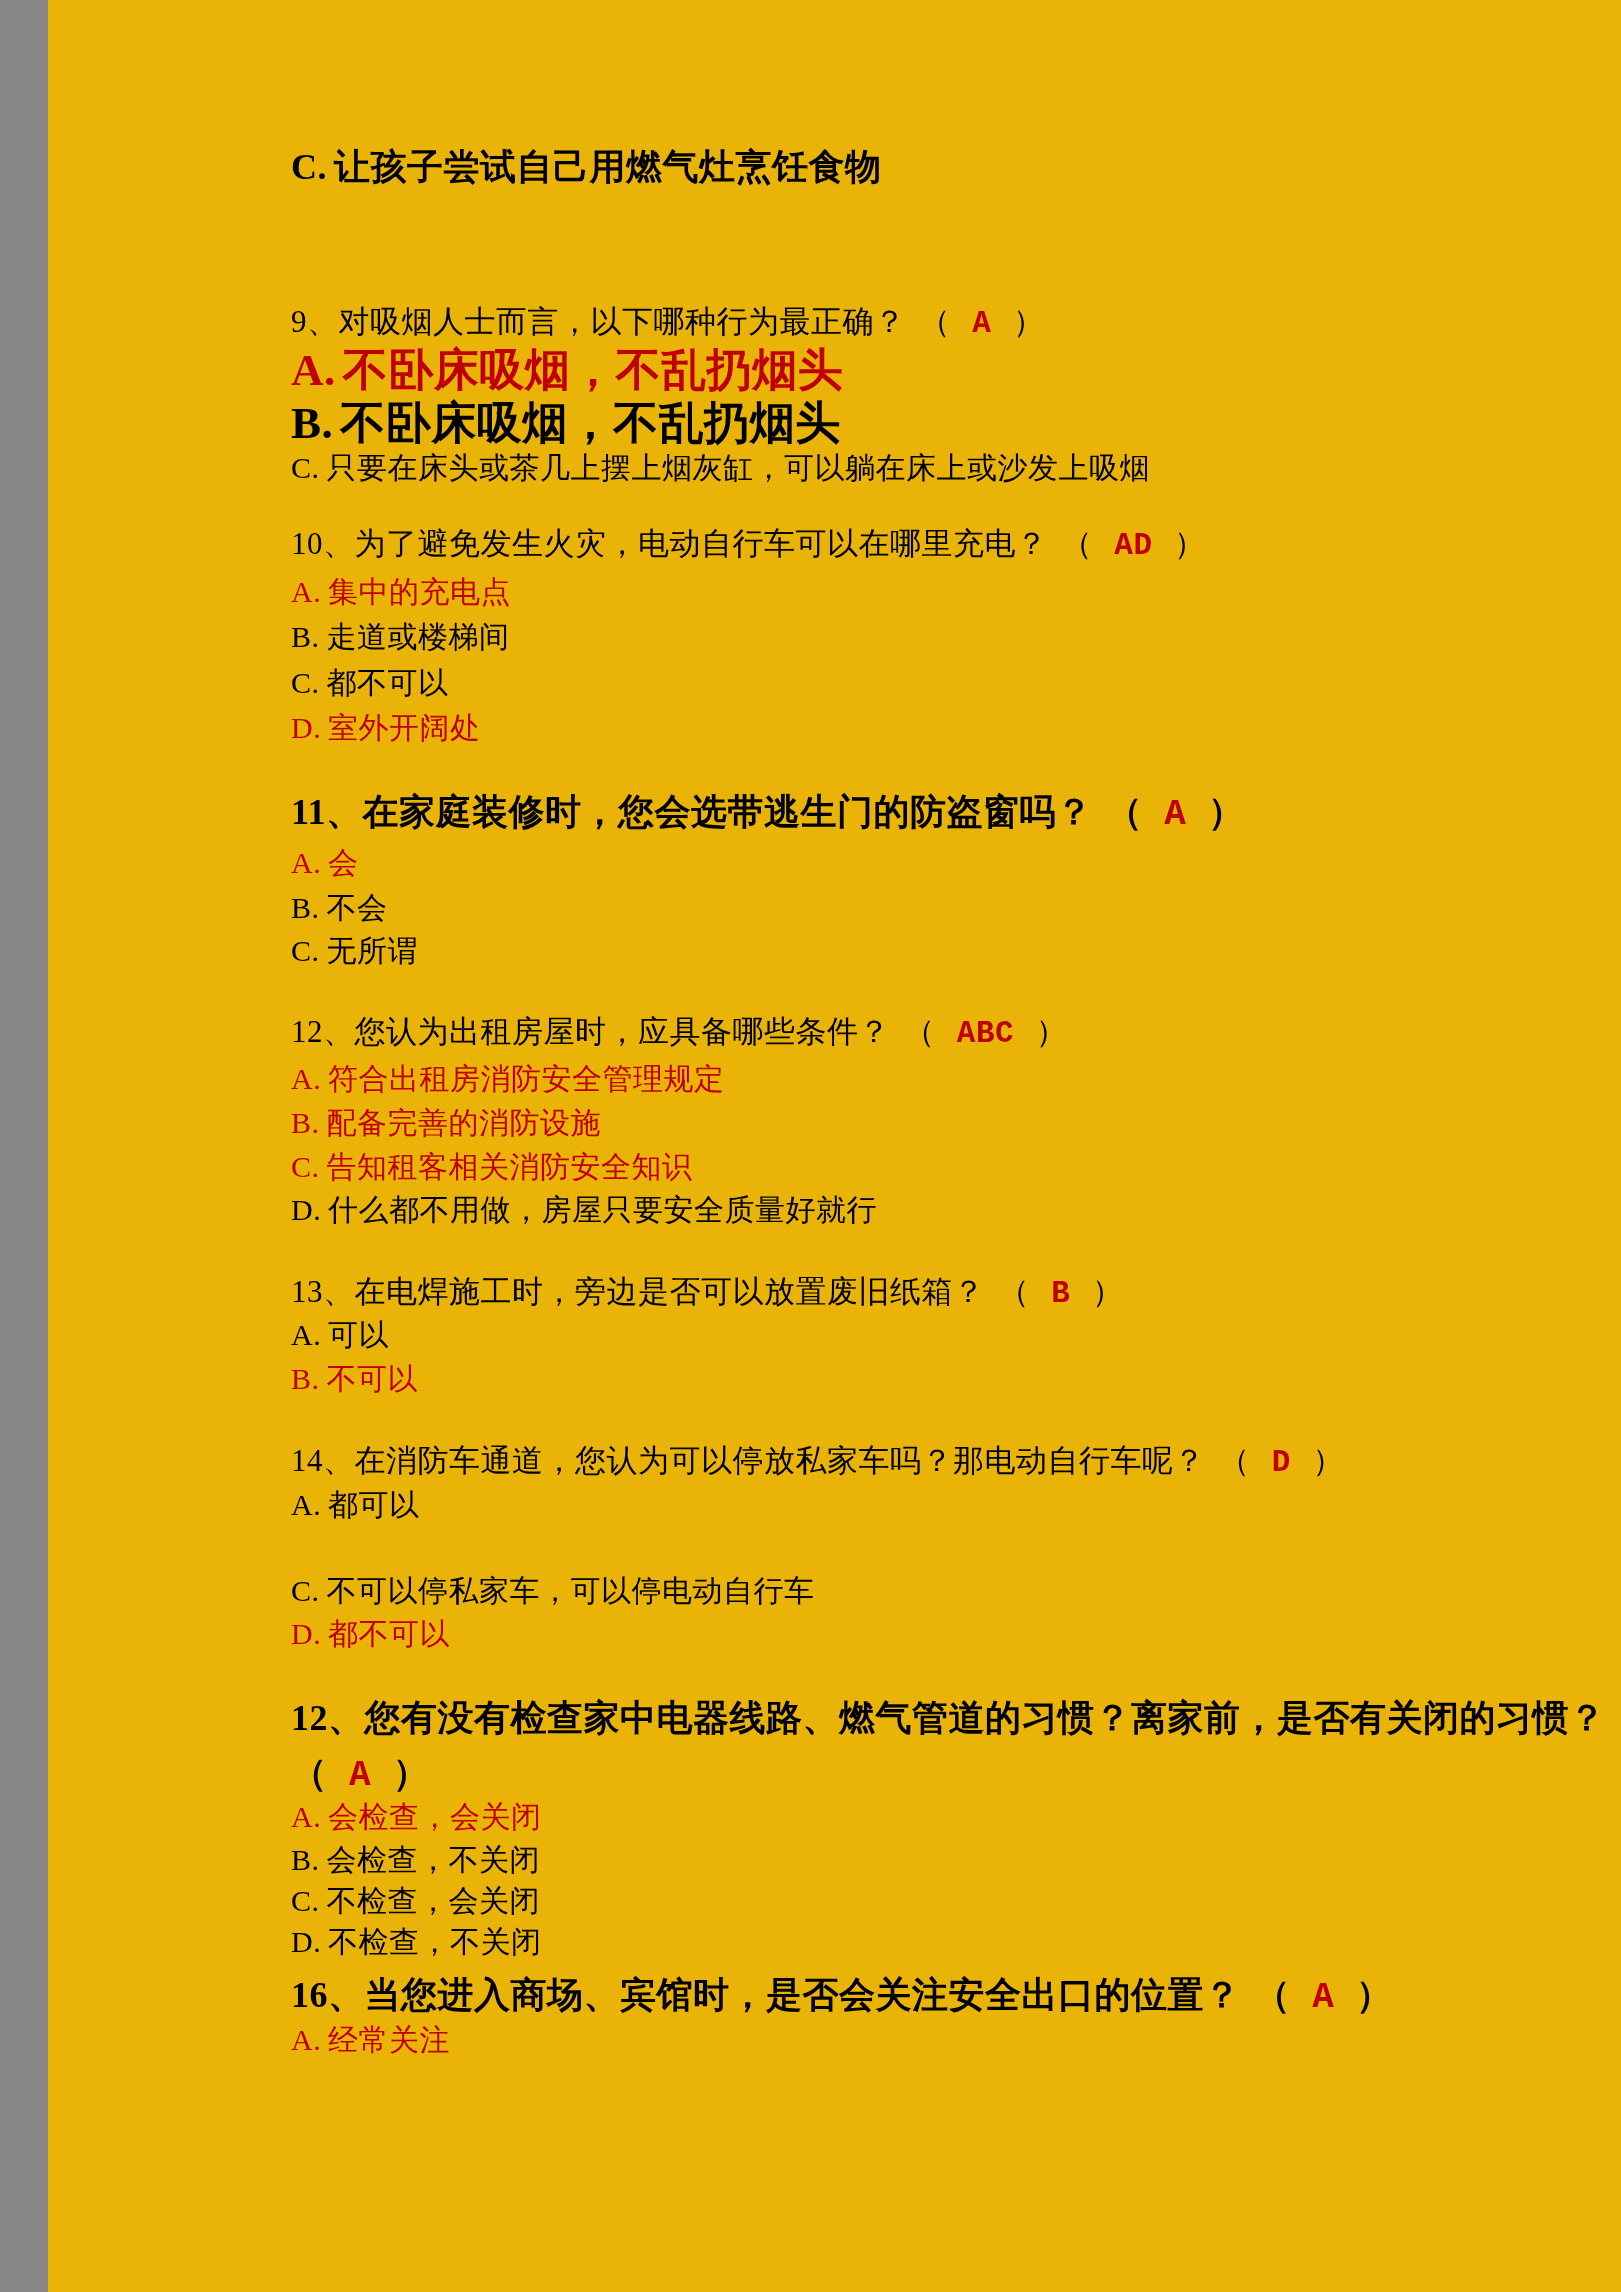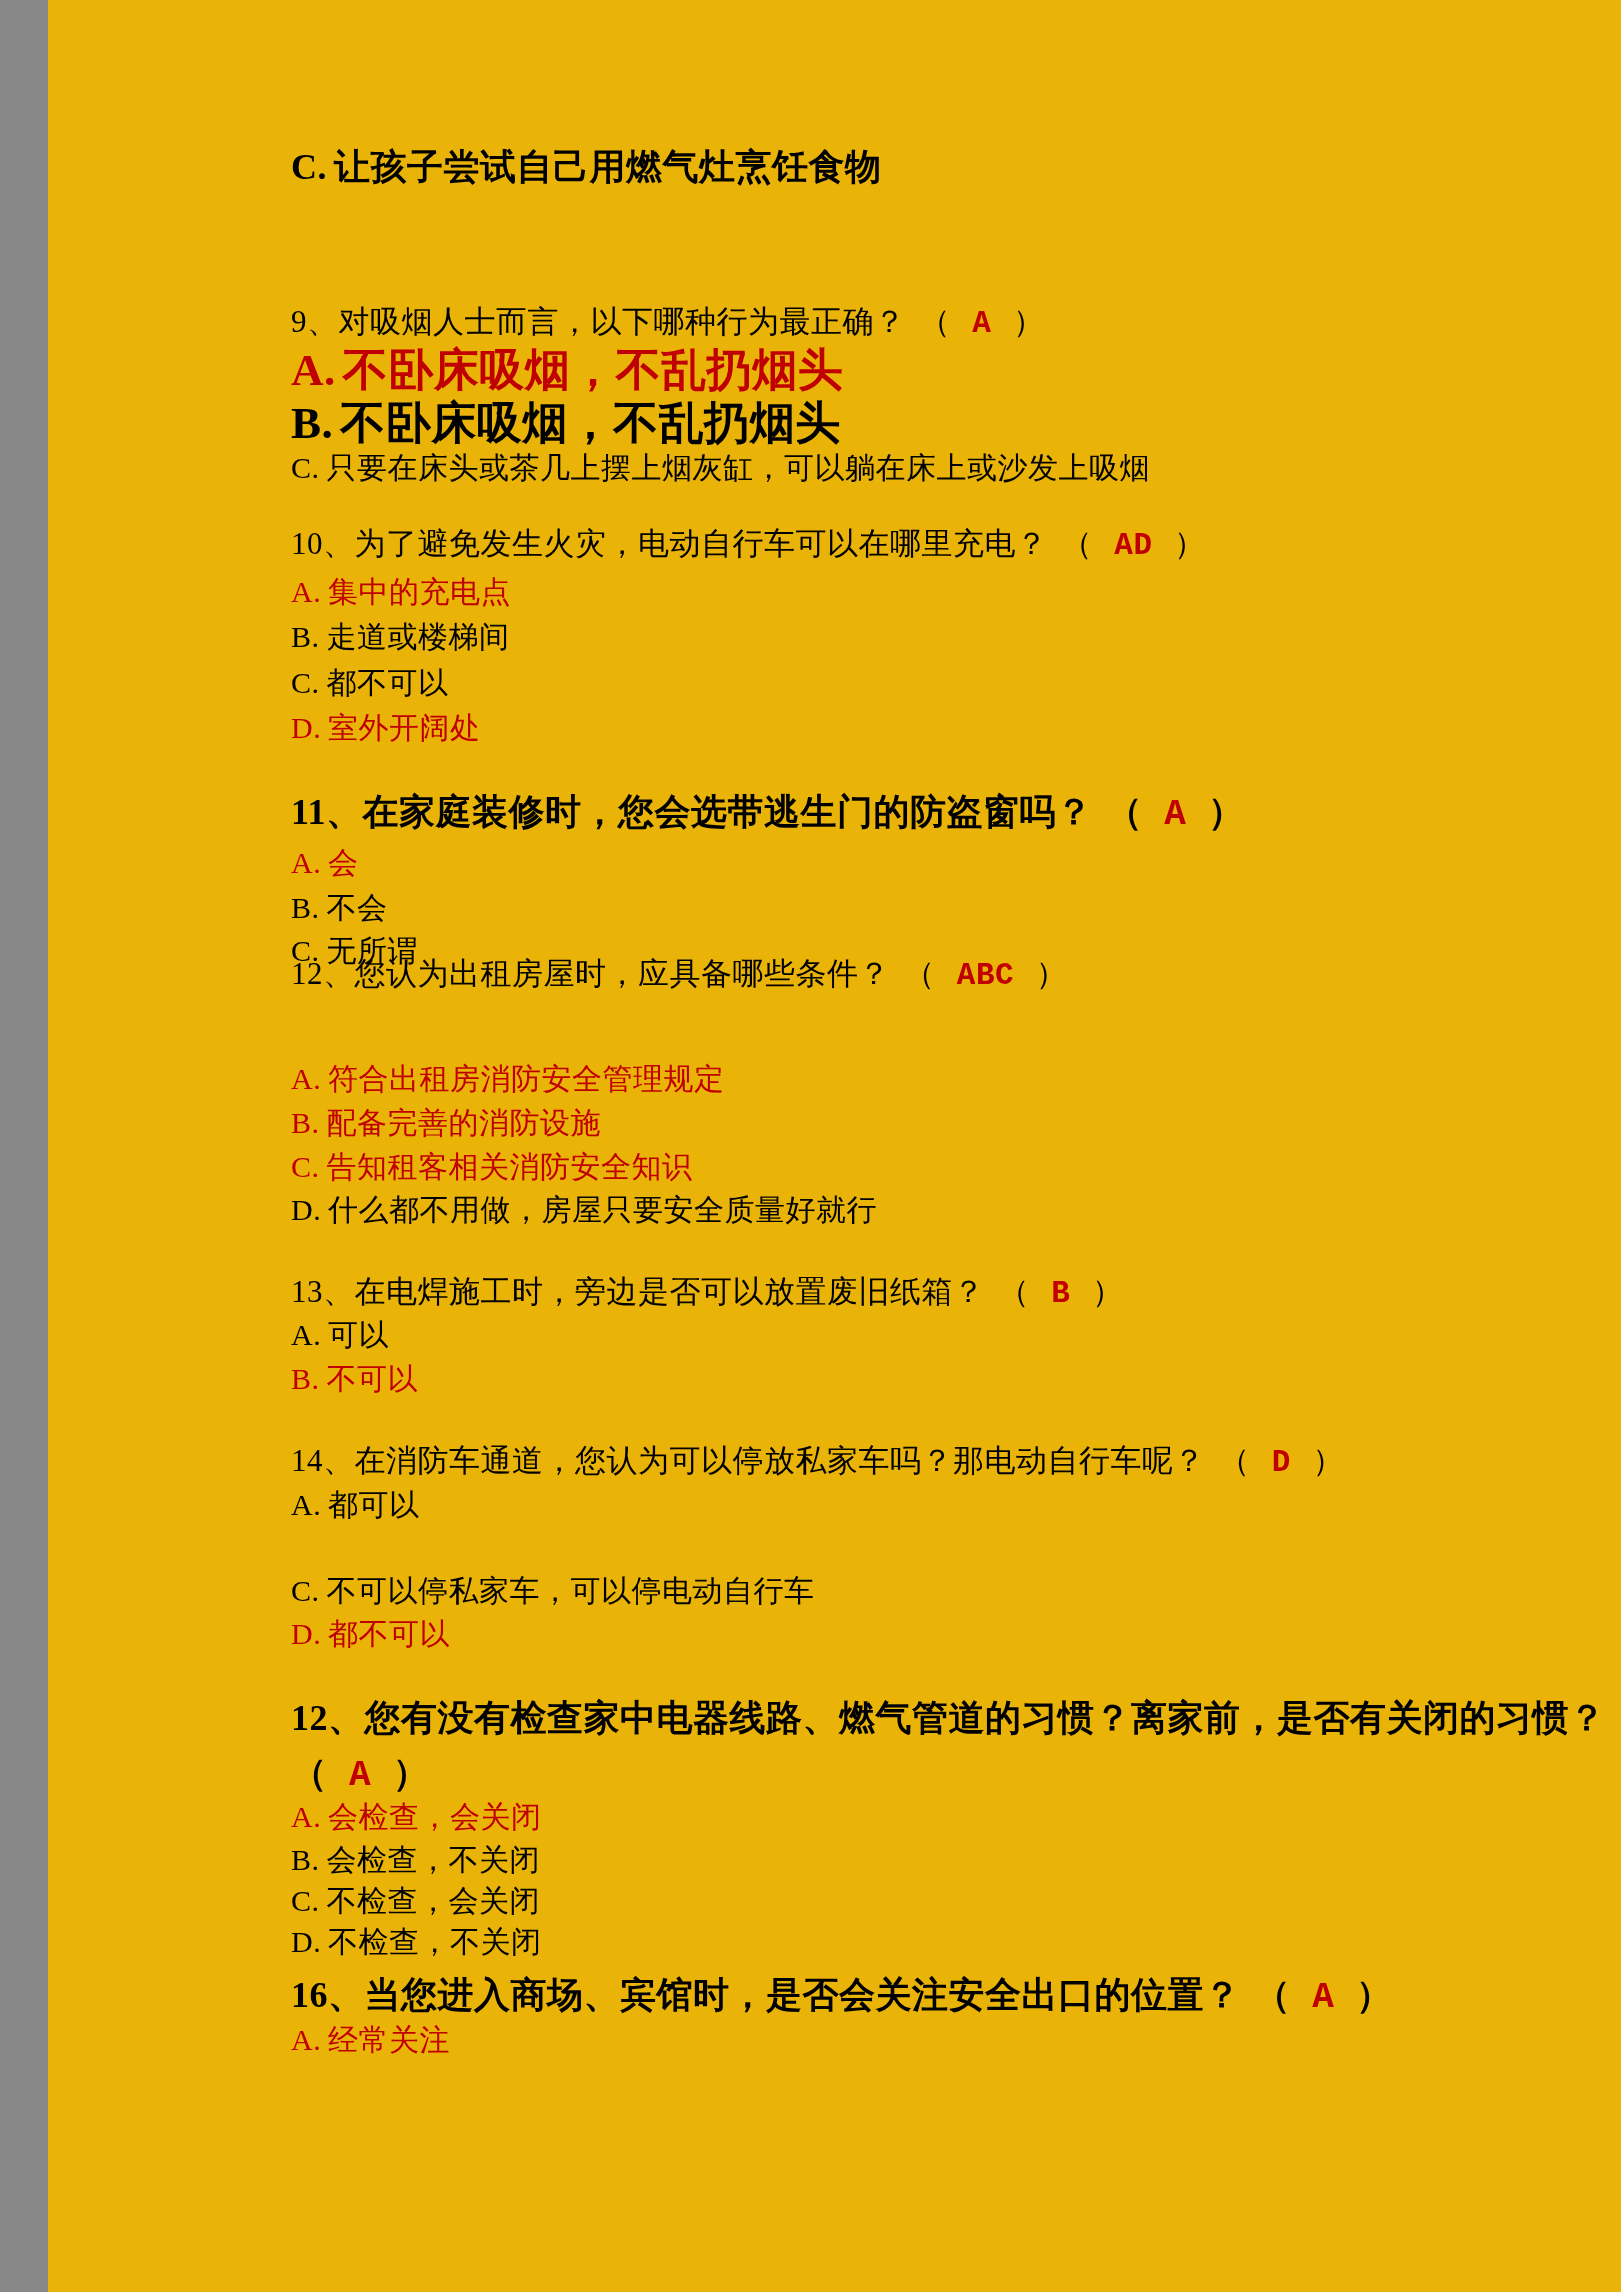--- a/index.html
+++ b/index.html
@@ -77,21 +77,21 @@
   <div class="line red" style="top:846px">
     <span class="lbl">A.</span><span>会</span>
   </div>
   <div class="line" style="top:891px">
     <span class="lbl">B.</span><span>不会</span>
   </div>
   <div class="line" style="top:934px">
     <span class="lbl">C.</span><span>无所谓</span>
   </div>
 
-  <div class="line qline" style="top:956px">
+  <div class="line qline" style="top:1014px">
     <span>12、您认为出租房屋时，应具备哪些条件？</span><span class="paren"><span>（</span><span class="ans">ABC</span><span>）</span></span>
   </div>
   <div class="line red" style="top:1062px">
     <span class="lbl">A.</span><span>符合出租房消防安全管理规定</span>
   </div>
   <div class="line red" style="top:1106px">
     <span class="lbl">B.</span><span>配备完善的消防设施</span>
   </div>
   <div class="line red" style="top:1150px">
     <span class="lbl">C.</span><span>告知租客相关消防安全知识</span>

